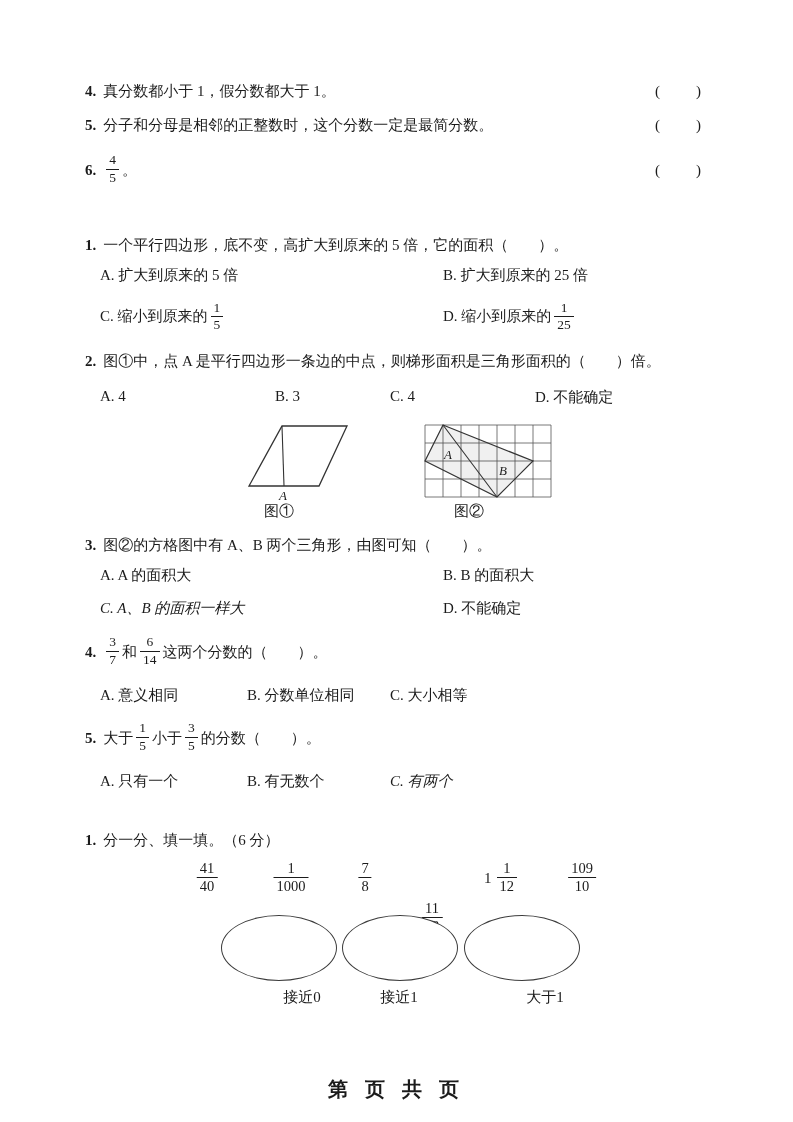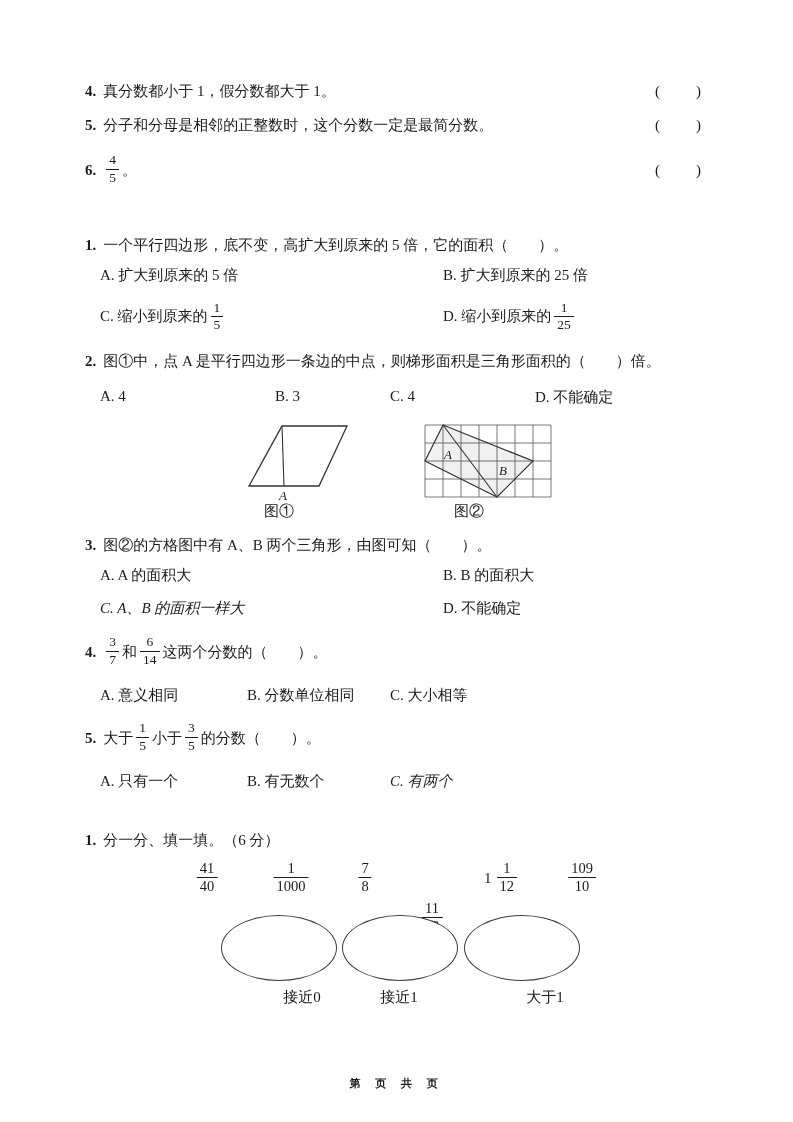--- a/index.html
+++ b/index.html
@@ -25,21 +25,21 @@
   .frac{display:inline-block;text-align:center;vertical-align:middle;line-height:1.05;font-size:13.5px;margin:0 3px;transform:translateY(-1px);}
   .frac .fnum{display:block;padding:0 3px 1px;}
   .frac .fden{display:block;border-top:1.2px solid #1b1b1b;padding:1px 3px 0;}
   .bigfrac{font-size:14.5px;}
   .whole{display:inline-block;vertical-align:middle;margin-right:2px;font-size:15px;}
   .fracitem{position:absolute;transform:translateX(-50%);}
   
   .figcap{white-space:nowrap;font-size:15px;}
   .ellipse{position:absolute;width:114px;height:64px;border:1.6px solid #3c3c3c;border-radius:50%;background:#fff;}
   .binlabel{position:absolute;transform:translateX(-50%);white-space:nowrap;font-size:15px;}
-  .footer{position:absolute;left:0;width:793px;text-align:center;font-weight:bold;letter-spacing:6px;font-size:11px;}
+  .footer{position:absolute;left:0;width:793px;text-align:center;font-weight:bold;letter-spacing:6px;font-size:20px;}
   svg text{font-family:"Liberation Serif","DejaVu Serif",serif;font-style:italic;}
 </style>
 </head>
 <body>
 
 <div class="page">
 
   <div class="abs row" style="left:85px;top:82px;width:618px;">
     <span class="qno">4.</span>
     <span class="qtext">真分数都小于 1，假分数都大于 1。</span>

